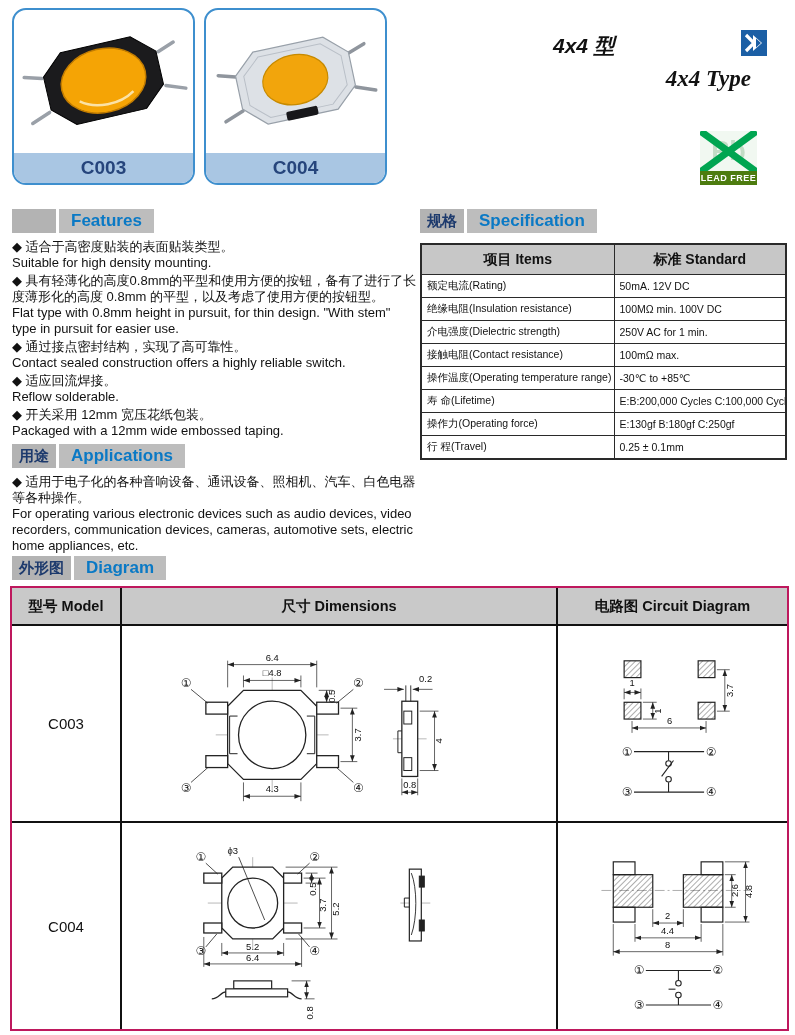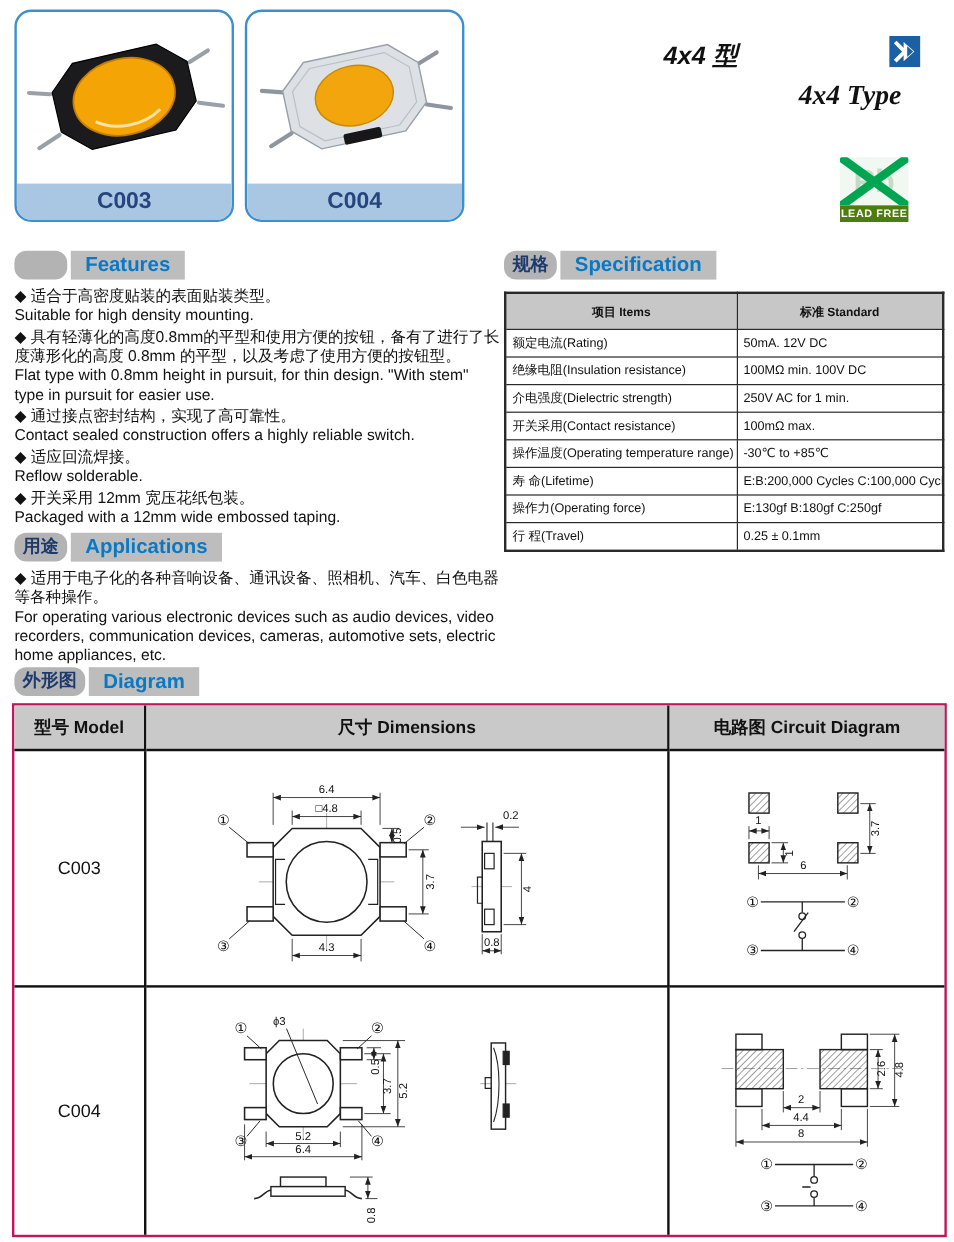--- a/index.html
+++ b/index.html
@@ -20,33 +20,33 @@
   .leadfree{position:absolute;left:700px;top:131px;width:57px;}
   .pb-area{height:40px;background:#f1f8f1;position:relative;overflow:hidden;}
   .pb{position:absolute;inset:0;display:flex;align-items:center;justify-content:center;
       font-size:27px;font-weight:bold;color:#c3dcc6;}
   .xbar{position:absolute;left:-6px;right:-6px;top:17px;height:7px;background:#00a551;border-radius:2px;}
   .x1{transform:rotate(36deg);} .x2{transform:rotate(-36deg);}
   .lf-bar{height:14px;background:#4d7c0f;color:#fff;font-size:9px;font-weight:bold;
       display:flex;align-items:center;justify-content:center;letter-spacing:.5px;}
   
   .sec-hdr{position:absolute;display:flex;gap:3px;height:24px;font-weight:bold;}
-  .cnb{background:#b3b3b3;color:#1d3a6d;font-size:15px;padding:2px 7px;line-height:20px;box-sizing:border-box;border-radius:10px;}
+  .cnb{background:#b3b3b3;color:#1d3a6d;font-size:15px;padding:2px 7px;line-height:20px;box-sizing:border-box;}
   .cnb.empty{width:44px;}
   .enb{background:#bdbdbd;color:#0a79c5;font-size:17px;padding:1px 12px;line-height:22px;}
   
   .txtcol{position:absolute;width:405px;font-size:13px;}
   .txtcol p{margin:0;}
   .txtcol .cn{line-height:16px;}
   .txtcol .en{line-height:16px;}
   .txtcol .item{margin-bottom:2px;}
   
   .spec{position:absolute;left:420px;top:243px;width:367px;border-collapse:collapse;
         table-layout:fixed;border:2px solid #2a2a2a;}
-  .spec th{background:#c7c7c7;border:1px solid #2a2a2a;height:27px;font-size:10px;margin-top:14px;}
+  .spec th{background:#c7c7c7;border:1px solid #2a2a2a;height:27px;font-size:14px;margin-top:14px;}
   .spec td{border:1px solid #2a2a2a;height:22px;font-size:10.5px;padding:0 5px;
         white-space:nowrap;overflow:hidden;}
   
   .dg-table{position:absolute;left:10px;top:586px;width:779px;height:445px;border:2px solid #be185d;
         display:grid;grid-template-columns:110px 436px 1fr;grid-template-rows:38px 197px 1fr;
         background:#fff;box-sizing:border-box;}
   .dg-cell{border-right:2px solid #111;border-bottom:2px solid #111;display:flex;
         align-items:center;justify-content:center;overflow:hidden;box-sizing:border-box;}
   .dg-cell.col3{border-right:none;} .dg-cell.row3{border-bottom:none;}
   .dg-cell.hdr{background:#c9c9c9;font-weight:bold;font-size:14.5px;}
@@ -183,21 +183,21 @@
         </tr>
       <tr>
           <td>绝缘电阻(Insulation resistance)</td>
           <td>100MΩ min. 100V DC</td>
         </tr>
       <tr>
           <td>介电强度(Dielectric strength)</td>
           <td>250V AC for 1 min.</td>
         </tr>
       <tr>
-          <td>开关采用(Contact resistance)</td>
+          <td>接触电阻(Contact resistance)</td>
           <td>100mΩ max.</td>
         </tr>
       <tr>
           <td>操作温度(Operating temperature range)</td>
           <td>-30℃ to +85℃</td>
         </tr>
       <tr>
           <td>寿 命(Lifetime)</td>
           <td>E:B:200,000 Cycles C:100,000 Cycles</td>
         </tr>

